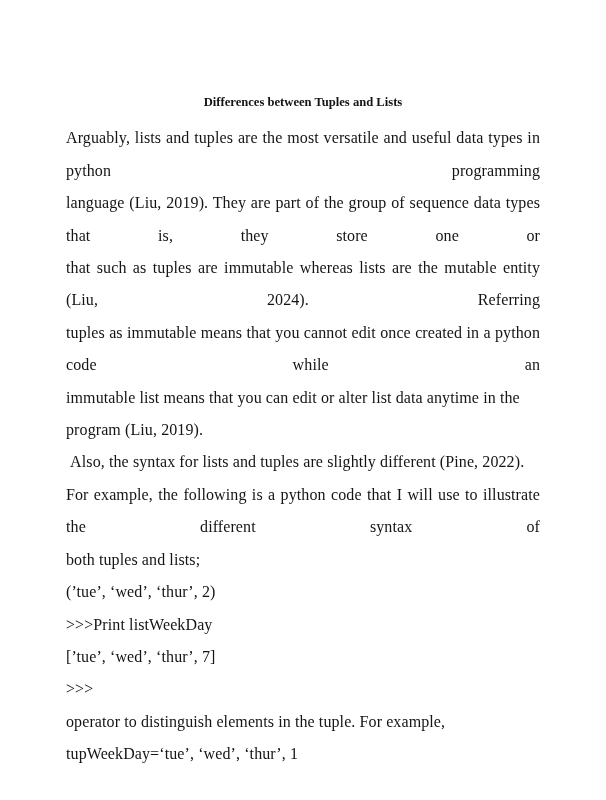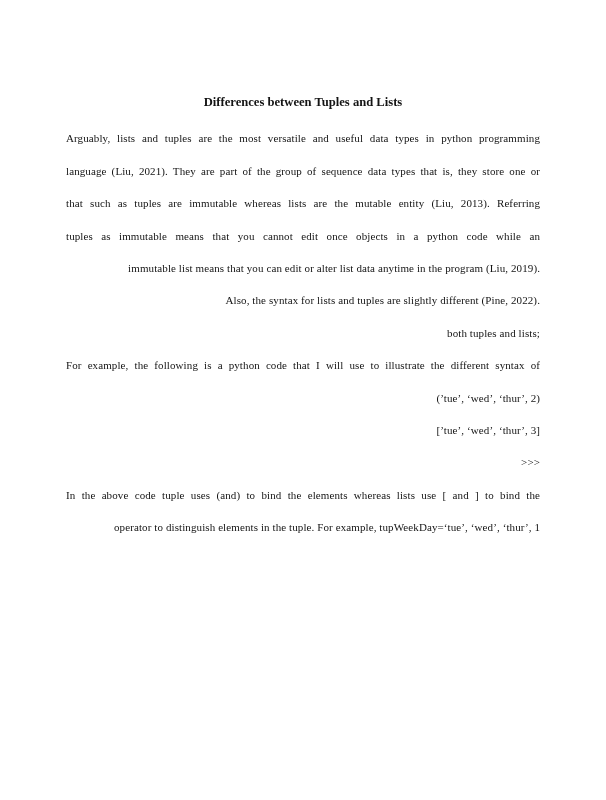--- a/index.html
+++ b/index.html
@@ -17,47 +17,47 @@
   }
   .title {
     font-size: 12.6px;
     font-weight: 700;
     text-align: center;
     line-height: 32.4px;
     margin: 0 0 4px 0;
   }
   .doc-body { width: 100%; }
   .line {
-    font-size: 11px;
+    font-size: 16px;
     line-height: 32.4px;
     min-height: 32.4px;
     letter-spacing: 0.1px;
   }
   .just {
     text-align: justify;
     text-align-last: justify;
   }
   .left {
-    text-align: right;
+    text-align: left;
     white-space: pre-wrap;
   }
 </style>
 </head>
 <body>
 
 <div class="page">
   <h1 class="title">Differences between Tuples and Lists</h1>
   <main class="doc-body">
       <div class="line just">Arguably, lists and tuples are the most versatile and useful data types in python programming</div>
-      <div class="line just">language (Liu, 2021). They are part of the group of sequence data types that is, they store one or</div>
-      <div class="line just">that such as tuples are immutable whereas lists are the mutable entity (Liu, 2013). Referring</div>
-      <div class="line just">tuples as immutable means that you cannot edit once objects in a python code while an</div>
+      <div class="line just">language (Liu, 2019). They are part of the group of sequence data types that is, they store one or</div>
+      <div class="line just">that such as tuples are immutable whereas lists are the mutable entity (Liu, 2024). Referring</div>
+      <div class="line just">tuples as immutable means that you cannot edit once created in a python code while an</div>
       <div class="line left">immutable list means that you can edit or alter list data anytime in the program (Liu, 2019).</div>
       <div class="line left"> Also, the syntax for lists and tuples are slightly different (Pine, 2022).</div>
+      <div class="line just">For example, the following is a python code that I will use to illustrate the different syntax of</div>
       <div class="line left">both tuples and lists;</div>
-      <div class="line just">For example, the following is a python code that I will use to illustrate the different syntax of</div>
       <div class="line left">(’tue’, ‘wed’, ‘thur’, 2)</div>
-      <div class="line left">[’tue’, ‘wed’, ‘thur’, 3]</div>
+      <div class="line left">&gt;&gt;&gt;Print listWeekDay</div>
+      <div class="line left">[’tue’, ‘wed’, ‘thur’, 7]</div>
       <div class="line left">&gt;&gt;&gt;</div>
-      <div class="line just">In the above code tuple uses (and) to bind the elements whereas lists use [ and ] to bind the</div>
       <div class="line left">operator to distinguish elements in the tuple. For example, tupWeekDay=‘tue’, ‘wed’, ‘thur’, 1</div>
     </main>
 </div>
 
 </body></html>

